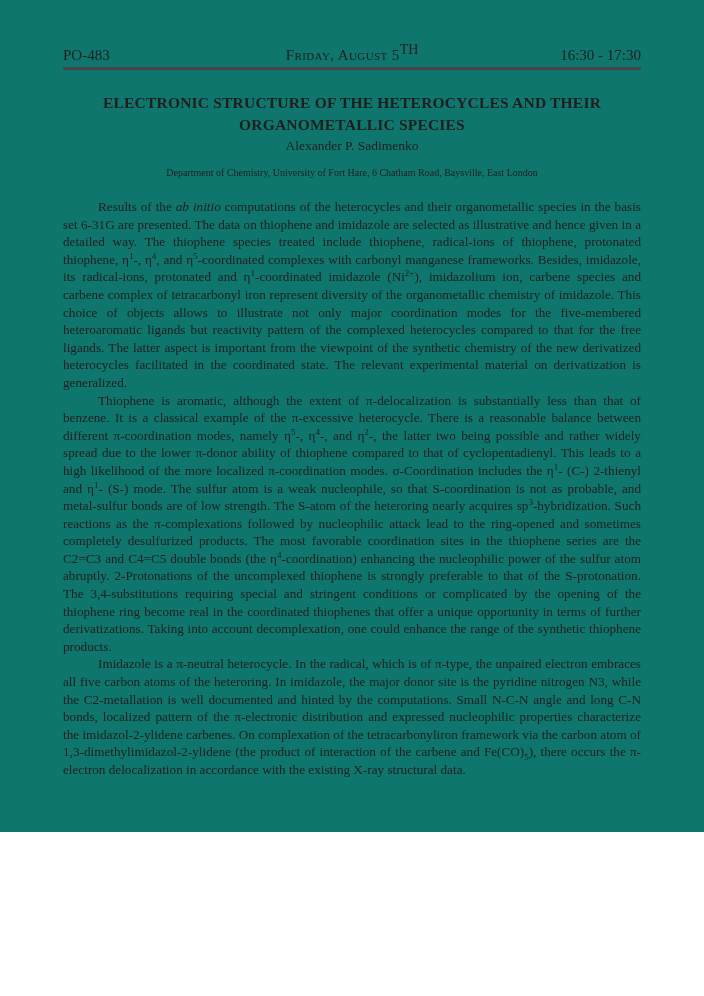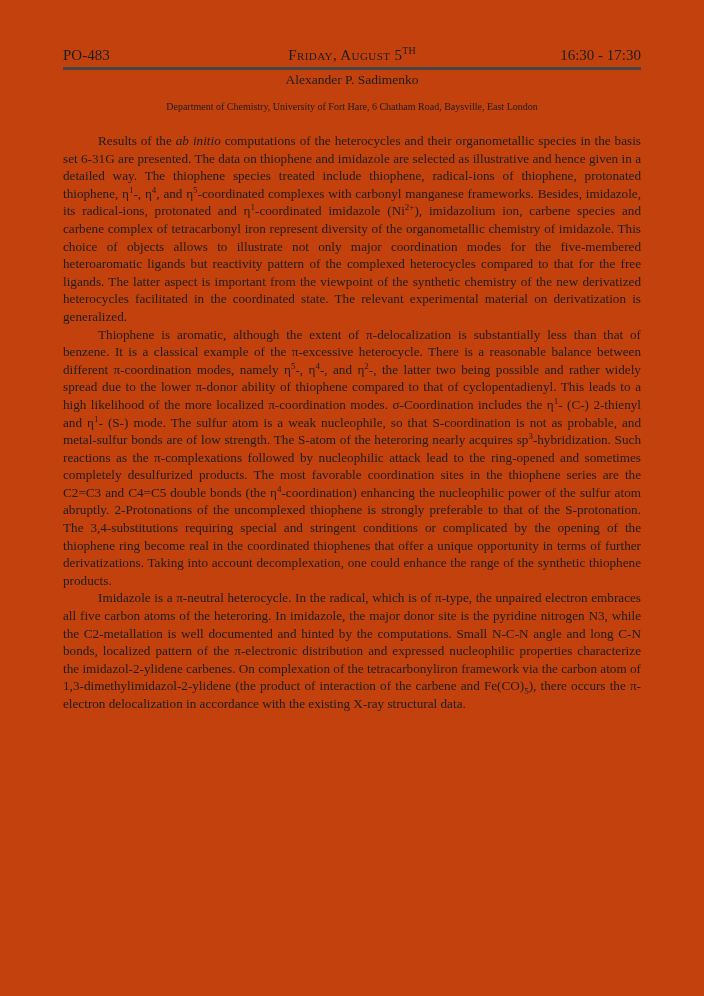--- a/index.html
+++ b/index.html
@@ -1,42 +1,42 @@
 <!DOCTYPE html>
 <html><head>
 <meta charset="utf-8">
 <style>
   html, body { margin: 0; padding: 0; background: #ffffff; }
   .page {
     position: relative;
     width: 704px;
-    height: 996px;
+    height: 832px;
     box-sizing: border-box;
-    background: #c2410c;
+    background: #0f766e;
     padding: 46px 63px 16px 63px;
     font-family: "Liberation Serif", "DejaVu Serif", serif;
     color: #1e1e1e;
   }
   
   .header {
     display: flex;
     align-items: flex-end;
     font-size: 15px;
     line-height: 18px;
   }
   .h-left  { flex: 1; text-align: left; }
   .h-center {
     flex: 1.8;
     text-align: center;
     font-variant: small-caps;
     letter-spacing: 0.4px;
   }
   .h-center sup {
     font-variant: normal;
-    font-size: 10px;
+    font-size: 14px;
     line-height: 0;
     vertical-align: super;
     letter-spacing: 0;
   }
   .h-right { flex: 1; text-align: right; }
   .rule {
     height: 2.5px;
     background: #454545;
     margin-top: 3px;
   }
@@ -86,20 +86,24 @@
 <div class="page">
 
   <div class="header">
     <span class="h-left">PO-483</span>
     <span class="h-center"><span>Friday, August 5</span><sup>TH</sup></span>
     <span class="h-right">16:30 - 17:30</span>
   </div>
 
   <div class="rule"></div>
 
+  <h1 class="title">
+    <span>ELECTRONIC STRUCTURE OF THE HETEROCYCLES AND THEIR</span>
+    <span>ORGANOMETALLIC SPECIES</span>
+  </h1>
 
   <div class="author">Alexander P. Sadimenko</div>
 
   <div class="affiliation">
     <span>Department of Chemistry, University of Fort Hare, 6 Chatham Road, Baysville, East London</span>
   </div>
 
   <div class="body">
       <p><span>Results of the </span><i>ab initio</i><span> computations of the heterocycles and their organometallic species in the basis set 6-31G are presented.  The data on thiophene and imidazole are selected as illustrative and hence given in a detailed way. The thiophene species treated include thiophene, radical-ions of thiophene, protonated thiophene, η</span><sup>1</sup><span>-, η</span><sup>4</sup><span>, and η</span><sup>5</sup><span>-coordinated complexes with carbonyl manganese frameworks. Besides, imidazole, its radical-ions, protonated and η</span><sup>1</sup><span>-coordinated imidazole (Ni</span><sup>2+</sup><span>), imidazolium ion, carbene species and carbene complex of tetracarbonyl iron represent diversity of the organometallic chemistry of imidazole. This choice of objects allows to illustrate not only major coordination modes for the five-membered heteroaromatic ligands but reactivity pattern of the complexed heterocycles compared to that for the free ligands. The latter aspect is important from the viewpoint of the synthetic chemistry of the new derivatized heterocycles facilitated in the coordinated state. The relevant experimental material on derivatization is generalized.</span></p>
       <p><span>Thiophene is aromatic, although the extent of π-delocalization is substantially less than that of benzene. It is a classical example of the π-excessive heterocycle. There is a reasonable balance between different π-coordination modes, namely η</span><sup>5</sup><span>-, η</span><sup>4</sup><span>-, and η</span><sup>2</sup><span>-, the latter two being possible and rather widely spread due to the lower π-donor ability of thiophene compared to that of cyclopentadienyl. This leads to a high likelihood of the more localized π-coordination modes. σ-Coordination includes the η</span><sup>1</sup><span>- (C-) 2-thienyl and η</span><sup>1</sup><span>- (S-) mode. The sulfur atom is a weak nucleophile, so that S-coordination is not as probable, and metal-sulfur bonds are of low strength. The S-atom of the heteroring nearly acquires sp</span><sup>3</sup><span>-hybridization. Such reactions as the π-complexations followed by nucleophilic attack lead to the ring-opened and sometimes completely desulfurized products. The most favorable coordination sites in the thiophene series are the C2=C3 and C4=C5 double bonds (the η</span><sup>4</sup><span>-coordination) enhancing the nucleophilic power of the sulfur atom abruptly. 2-Protonations of the uncomplexed thiophene is strongly preferable to that of the S-protonation. The 3,4-substitutions requiring special and stringent conditions or complicated by the opening of the thiophene ring become real in the coordinated thiophenes that offer a unique opportunity in terms of further derivatizations. Taking into account decomplexation, one could enhance the range of the synthetic thiophene products.</span></p>

